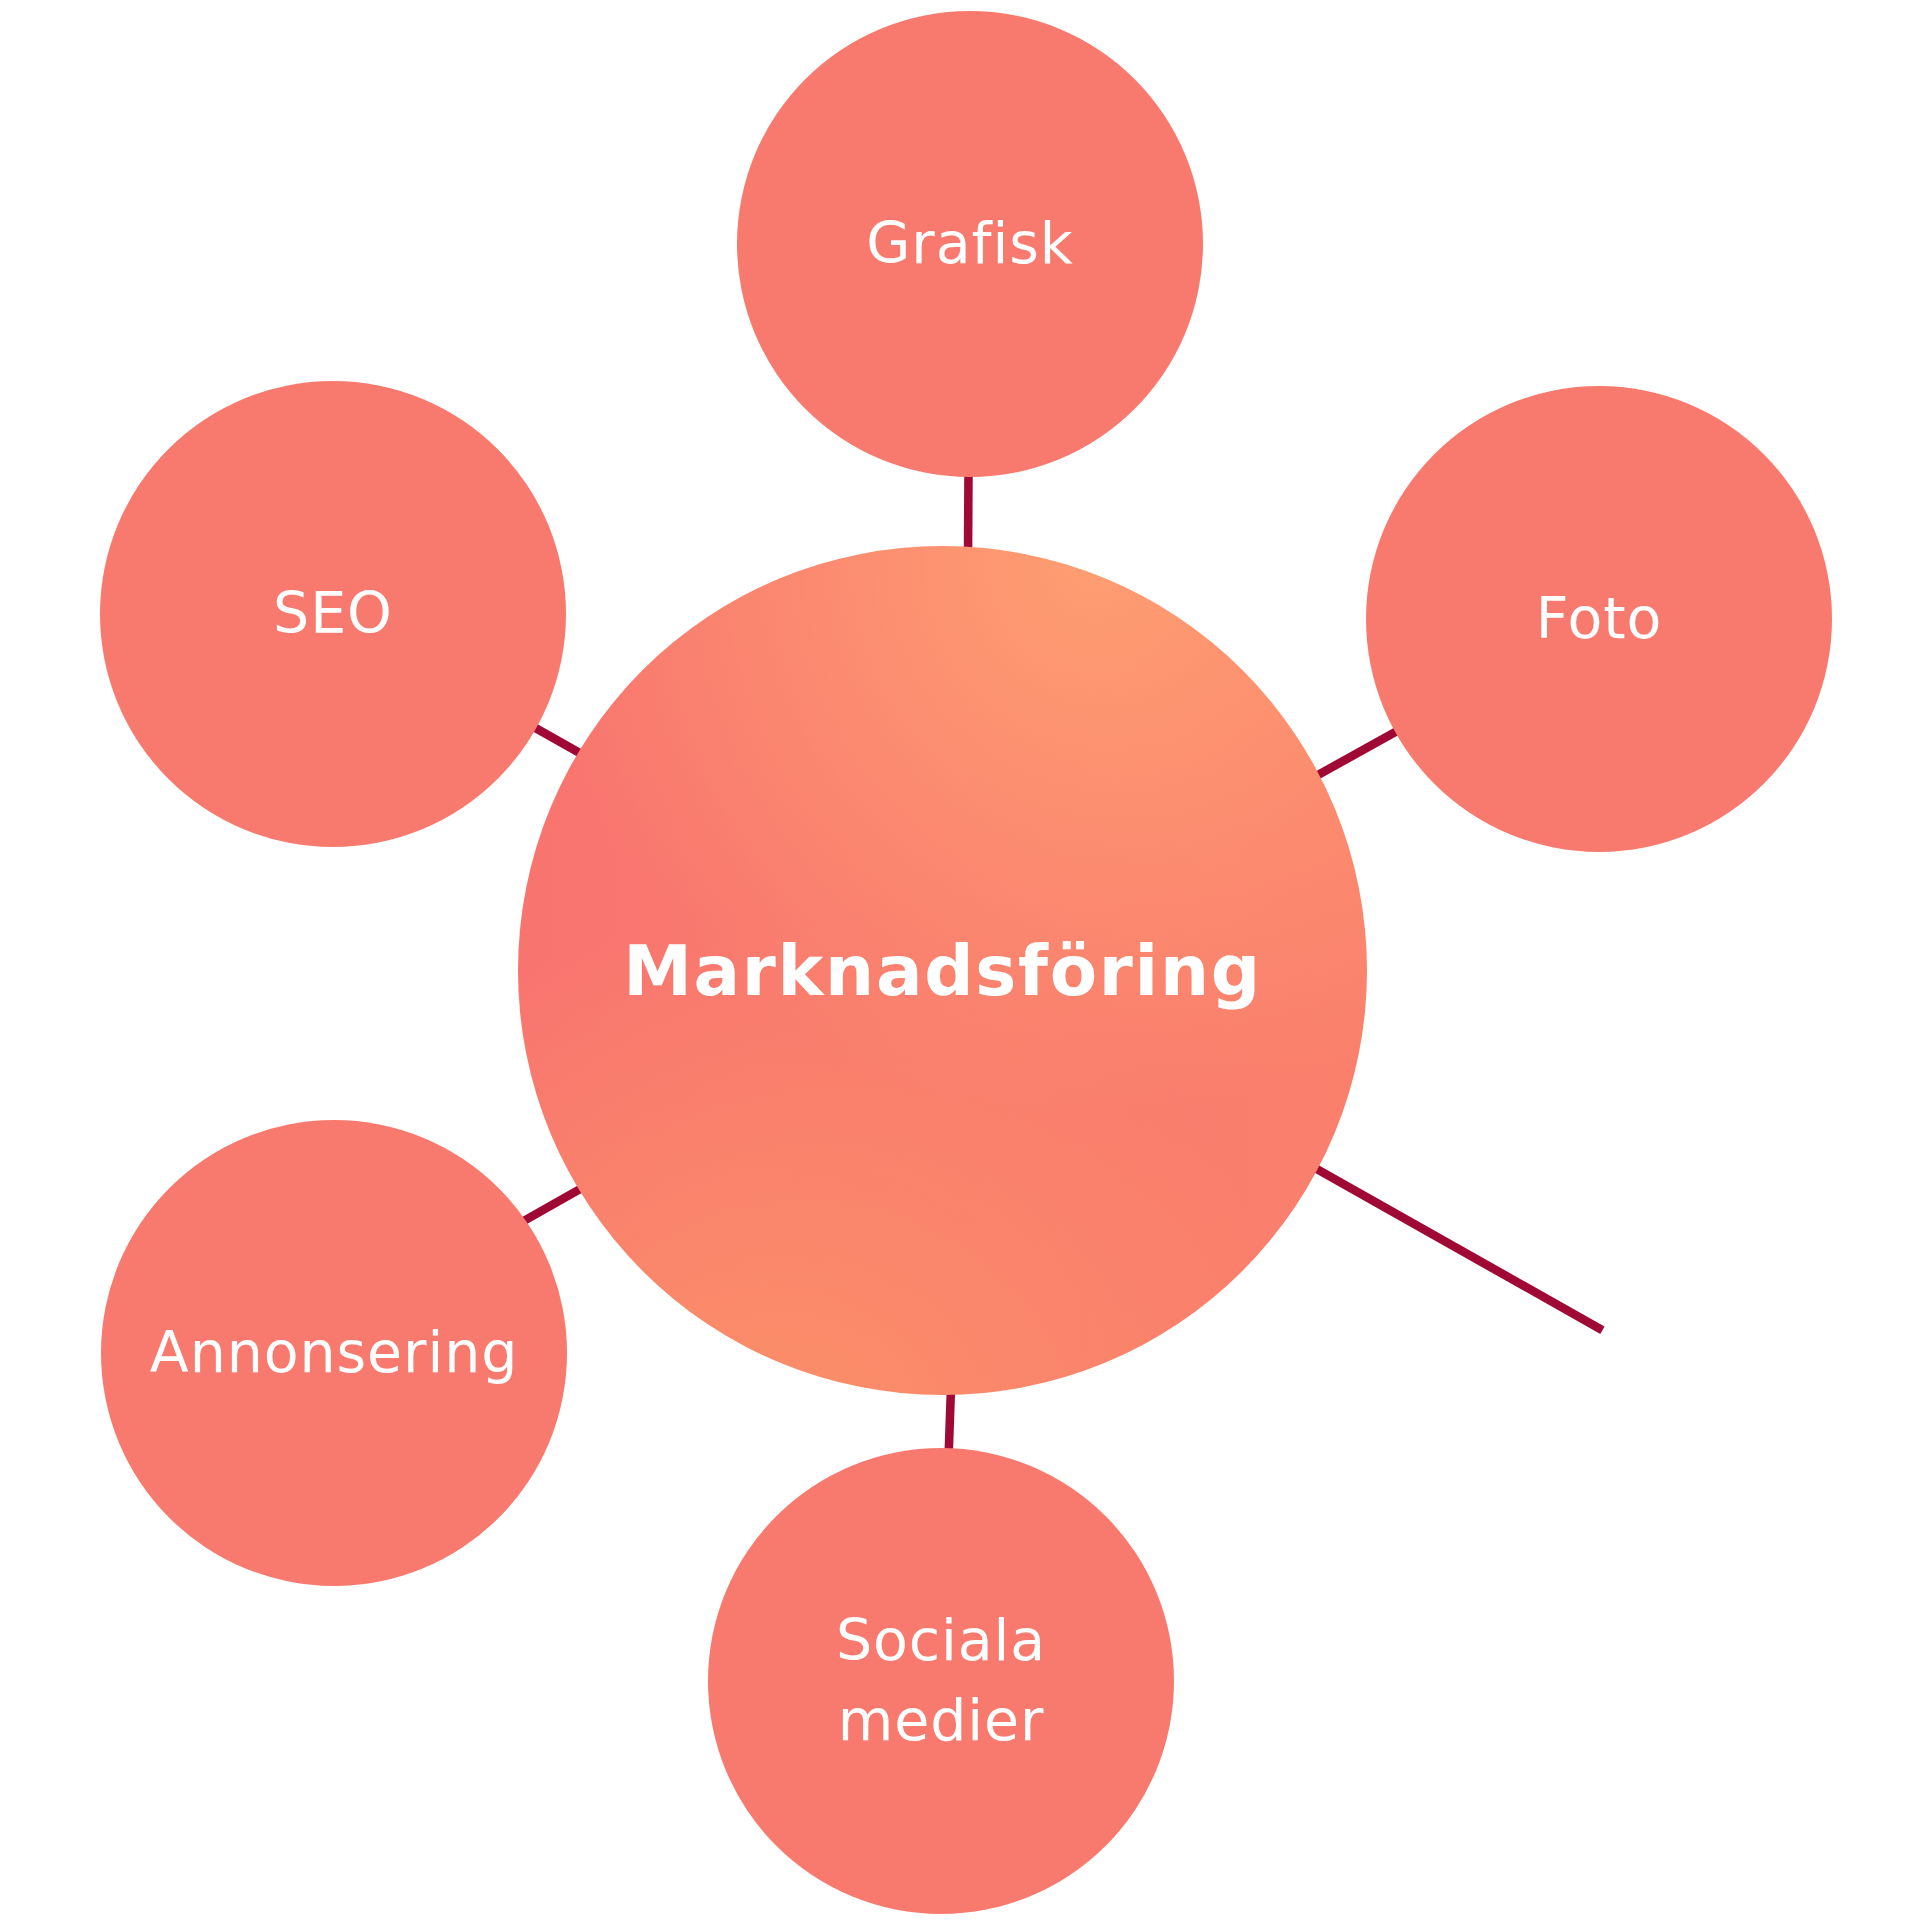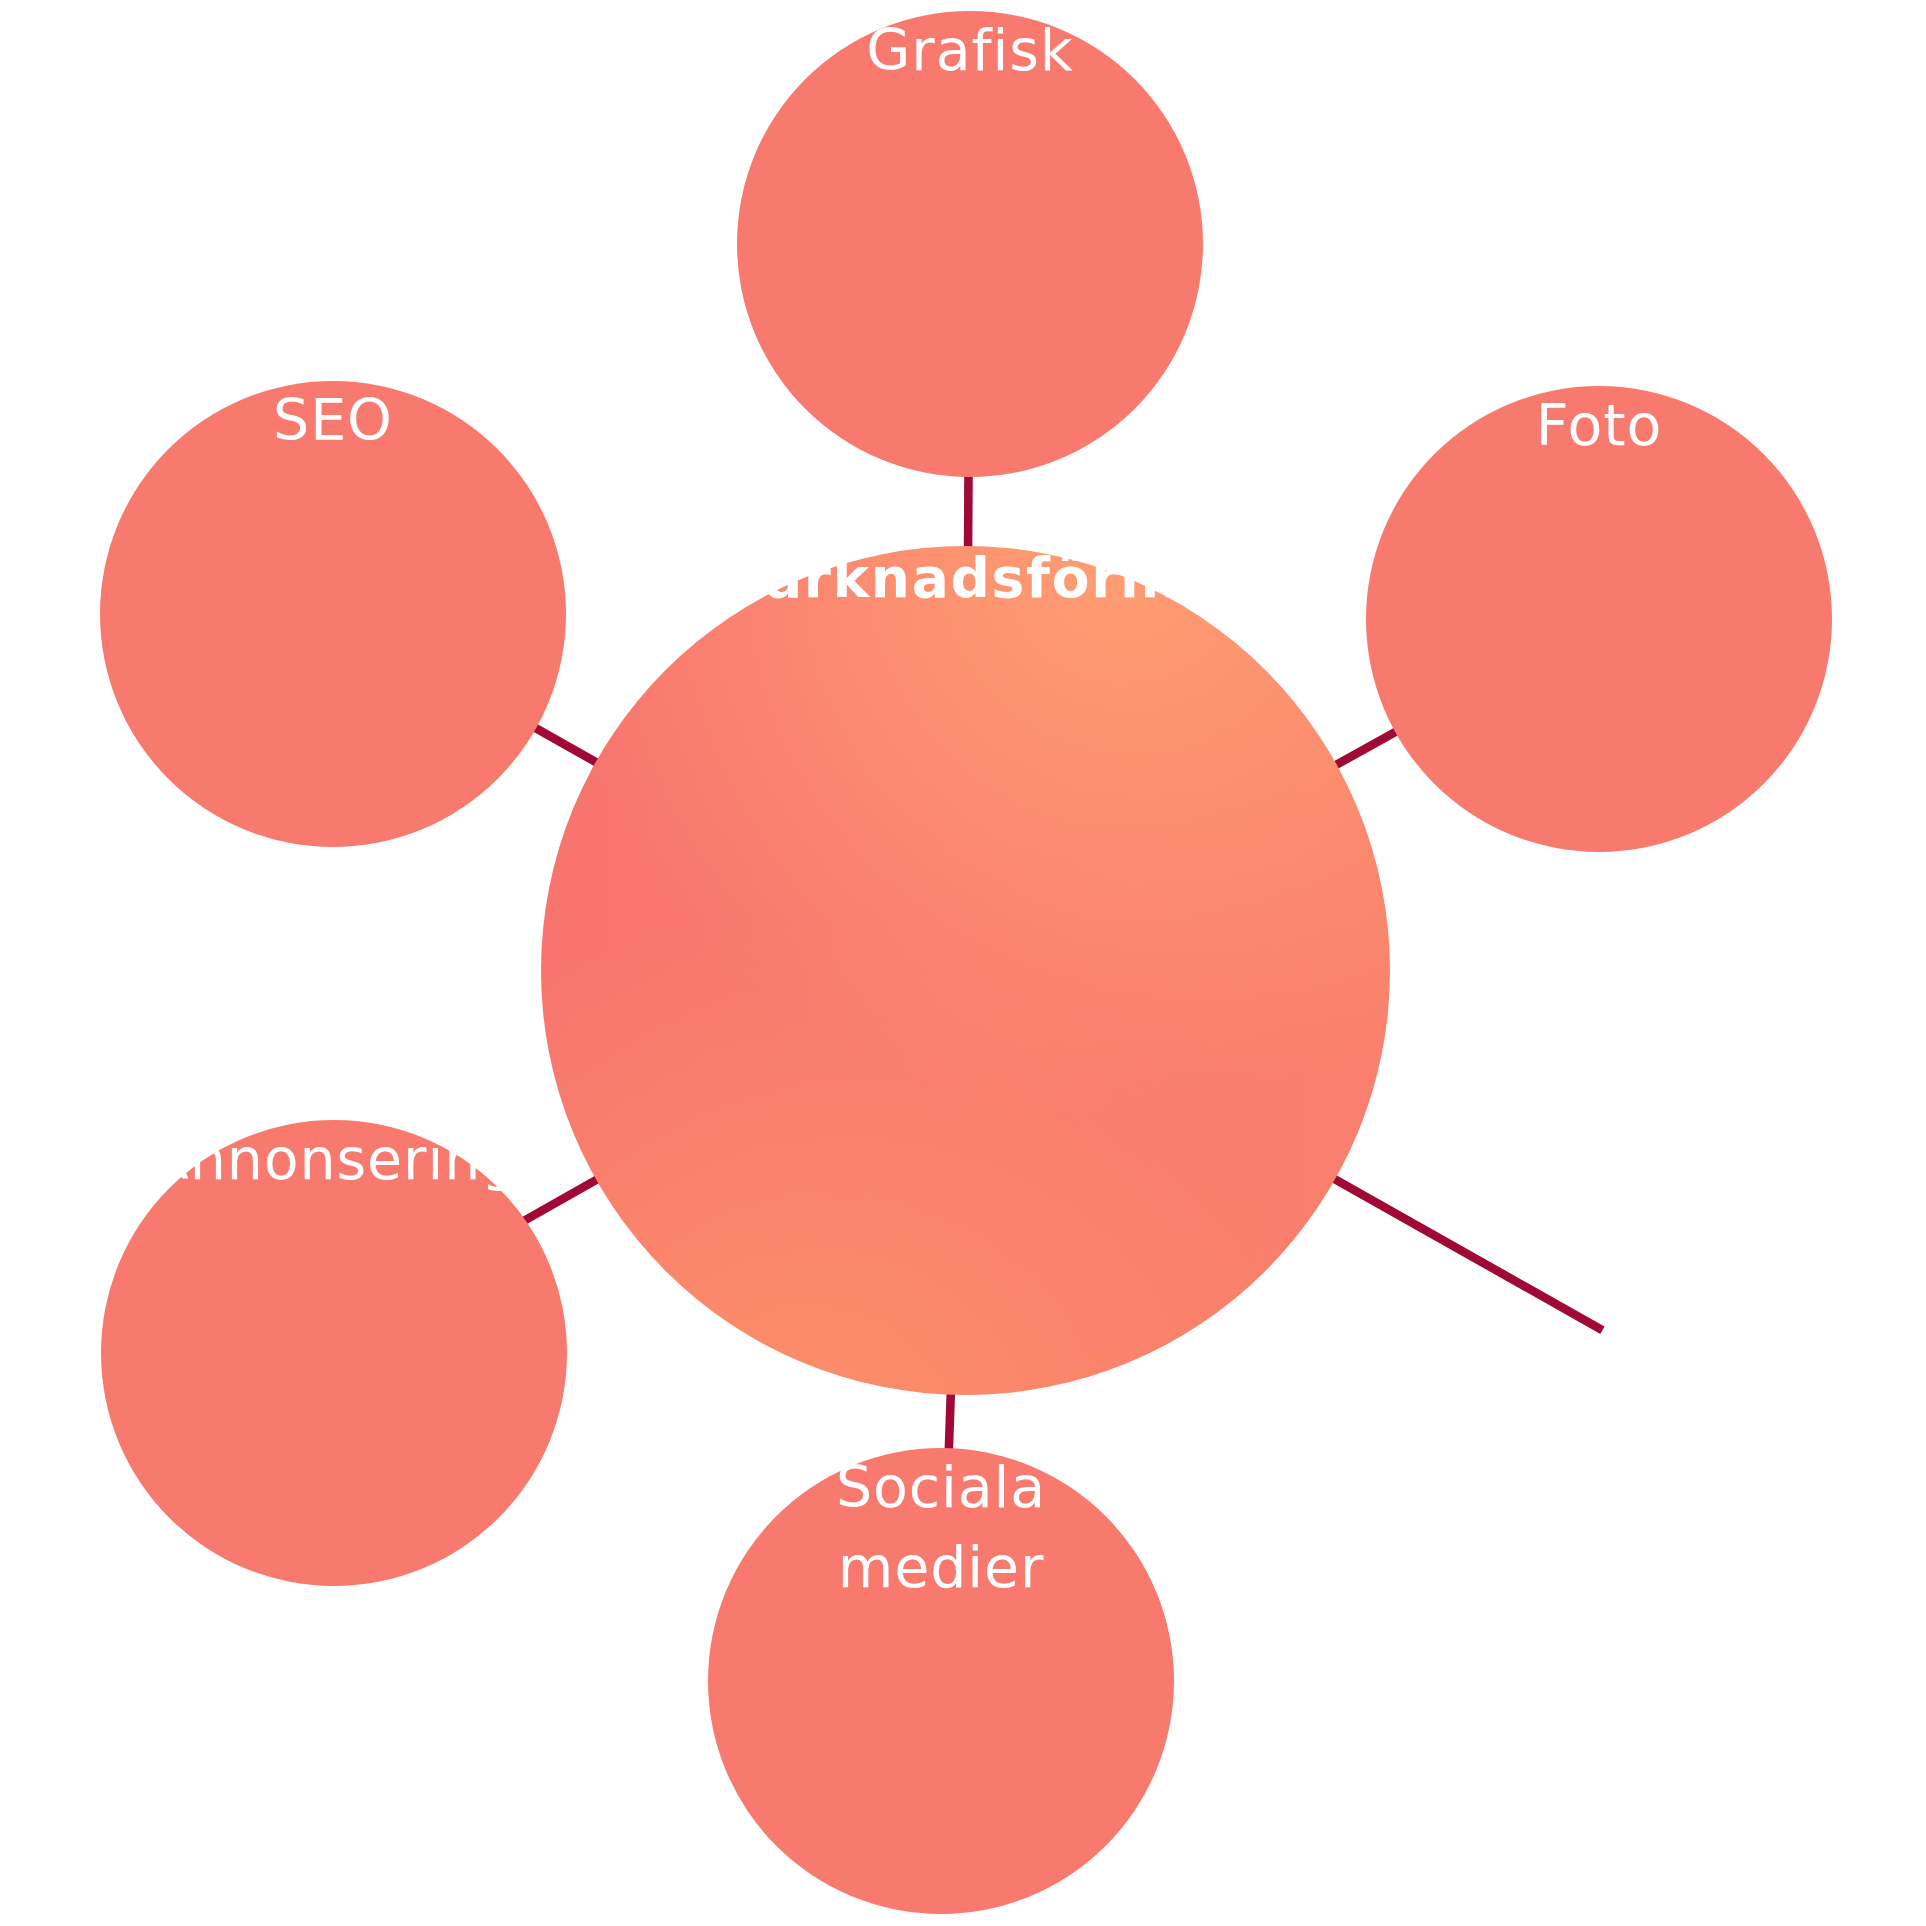--- a/index.html
+++ b/index.html
@@ -24,47 +24,48 @@
     z-index: 1;
   }
   svg.connectors line {
     stroke: #a00936;
     stroke-width: 10;
   }
   .node {
     position: absolute;
     border-radius: 50%;
     display: flex;
+    align-items: center;
     justify-content: center;
     text-align: center;
     color: #ffffff;
     z-index: 2;
   }
   .node .label {
     display: block;
   }
   .satellite {
     width: 466px;
     height: 466px;
     background: #f87a6e;
     font-size: 57px;
     font-weight: 400;
     line-height: 1.4;
     letter-spacing: 0.9px;
   }
   .center-node {
-    left: 541px;
+    left: 518px;
     top: 546px;
     width: 849px;
     height: 849px;
     background:
       radial-gradient(circle at 68% 2%, #fe9d72 0%, rgba(254,157,114,0) 55%),
       radial-gradient(circle at 30% 108%, #fb9168 0%, rgba(251,145,104,0) 50%),
       linear-gradient(90deg, #f8756f 0%, #f97a6e 50%, #fa806c 100%);
-    font-size: 55px;
+    font-size: 69px;
     font-weight: 700;
     letter-spacing: 1.7px;
   }
   
   .pos-grafisk      { left: 737px;  top: 11px;   }
   .pos-webb         { left: 1366px; top: 386px;  }
   .pos-foto         { left: 1370px; top: 1097px; }
   .pos-sociala      { left: 708px;  top: 1448px; }
   .pos-annonsering  { left: 101px;  top: 1120px; }
   .pos-seo          { left: 100px;  top: 381px;  }

